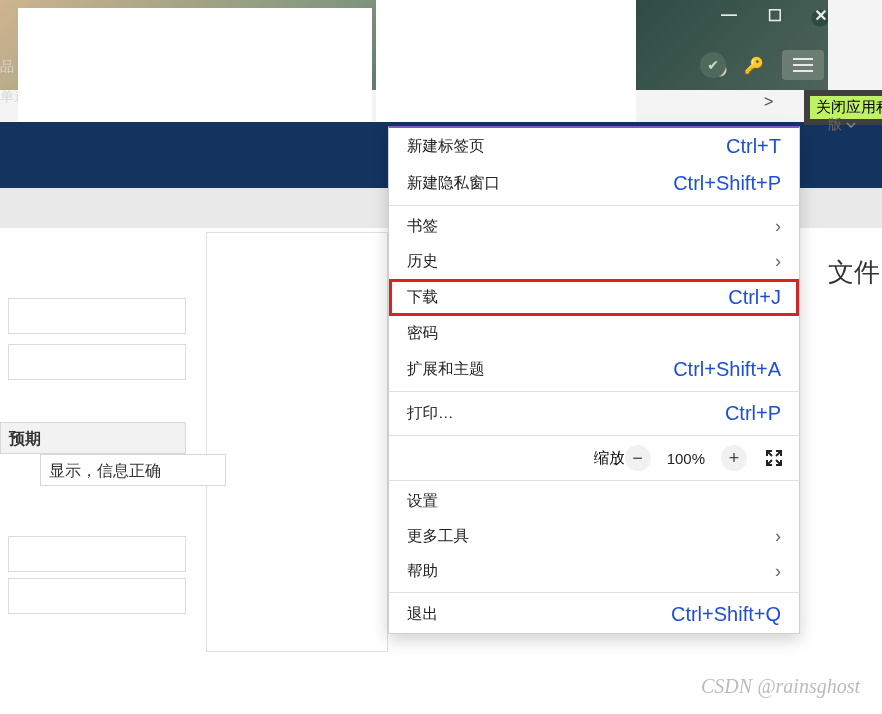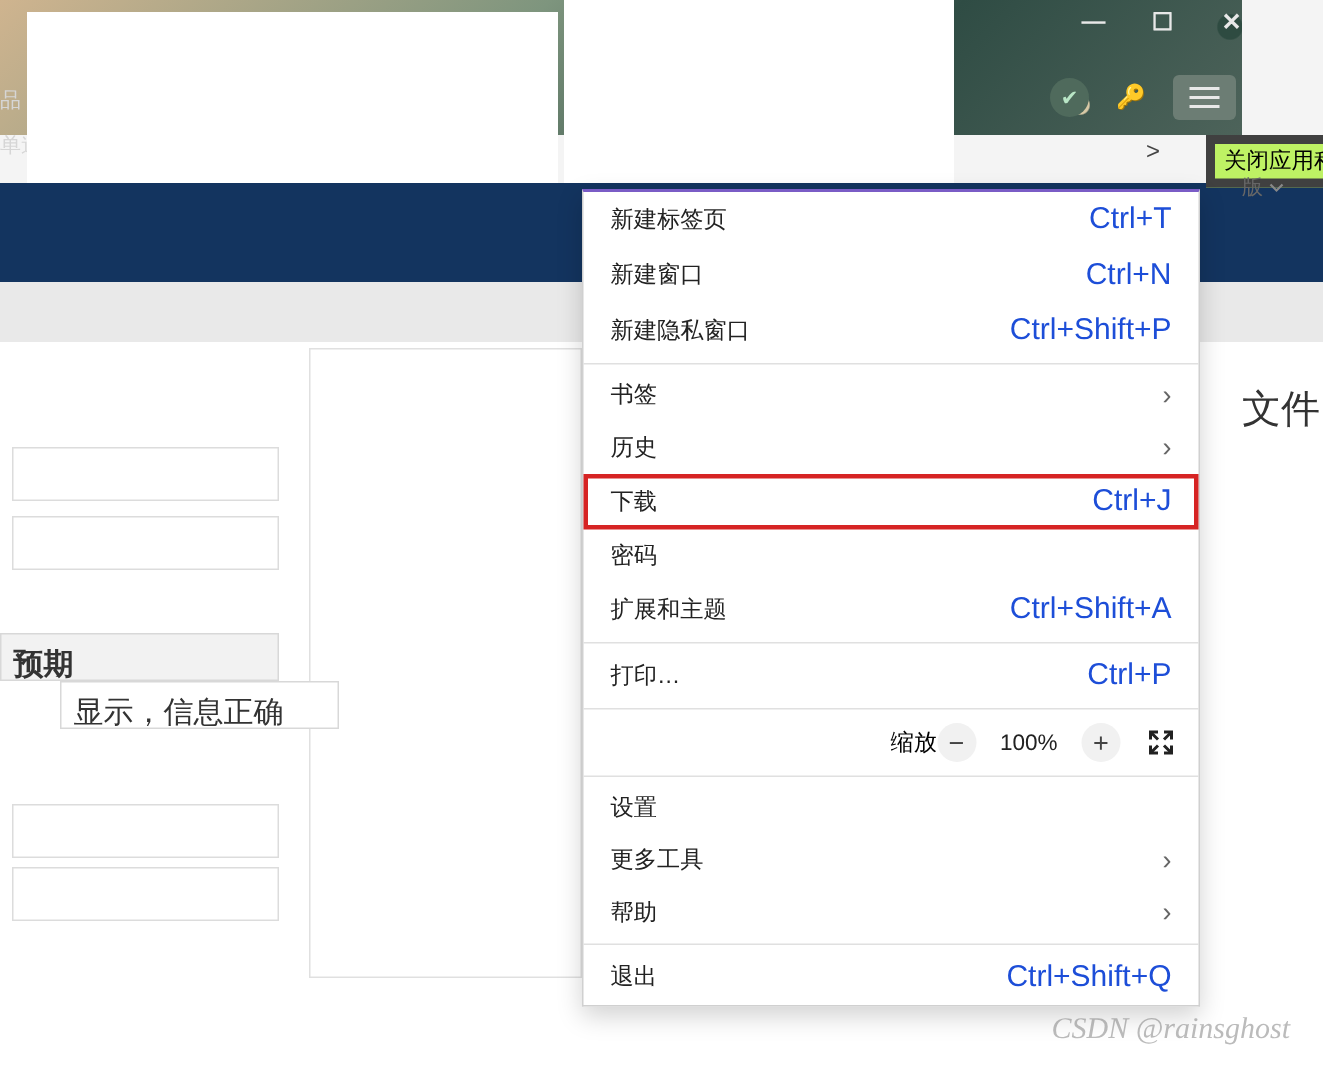--- a/index.html
+++ b/index.html
@@ -36,21 +36,21 @@
 
 .tooltip { position:absolute; left:804px; top:90px; background:#bef264; border:6px solid #404040; padding:2px 6px; font-size:15px; white-space:nowrap; }
 .tooltip-angle { position:absolute; left:764px; top:93px; font-size:16px; color:#444; }
 
 
 .right-label { position:absolute; left:828px; top:255px; font-size:26px; color:#333; }
 .right-small { position:absolute; left:828px; top:116px; font-size:14px; color:#666; display:flex; align-items:center; gap:4px; }
 .right-small svg{flex:none;}
 
 
-.left-cell { position:absolute; background:#f2f2f2; border:1px solid #d8d8d8; font-size:20px; color:#333; padding:6px 8px; }
+.left-cell { position:absolute; background:#f2f2f2; border:1px solid #d8d8d8; font-size:16px; color:#333; padding:6px 8px; }
 
 
 .menu { position:absolute; left:388px; top:126px; width:412px; background:#fff; border:1px solid #d0d0d0; border-top:2px solid #7a5cc6; box-shadow:0 6px 16px rgba(0,0,0,0.18); }
 .menu-item { display:flex; align-items:center; justify-content:space-between; padding:7px 18px; font-size:15.5px; color:#222; cursor:default; }
 .menu-item .shortcut { font-size:20px; color:#1d4ed8; }
 .menu-item .chev { font-size:18px; color:#666; }
 .menu-sep { height:1px; background:#e0e0e0; margin:3px 0; }
 .menu-item.highlight { outline:3px solid #d62424; outline-offset:-3px; }
 
 .zoom-row { display:flex; align-items:center; justify-content:flex-end; padding:6px 14px 6px 18px; font-size:15.5px; }
@@ -113,24 +113,20 @@
 <div class="left-cell" style="left:0; top:454px; width:186px; height:32px; background:#fff;margin-left:40px;">显示，信息正确</div>
 <div class="left-field" style="left:8px; top:536px; width:178px; height:36px;"></div>
 <div class="left-field" style="left:8px; top:578px; width:178px; height:36px;"></div>
 
 <div class="menu">
   <div class="menu-item">
     <span>新建标签页</span>
     <span class="shortcut">Ctrl+T</span>
   </div>
   <div class="menu-item">
-    <span>新建窗口</span>
-    <span class="shortcut">Ctrl+N</span>
-  </div>
-  <div class="menu-item">
     <span>新建隐私窗口</span>
     <span class="shortcut">Ctrl+Shift+P</span>
   </div>
   <div class="menu-sep"></div>
   <div class="menu-item">
     <span>书签</span>
     <span class="chev">›</span>
   </div>
   <div class="menu-item">
     <span>历史</span>

